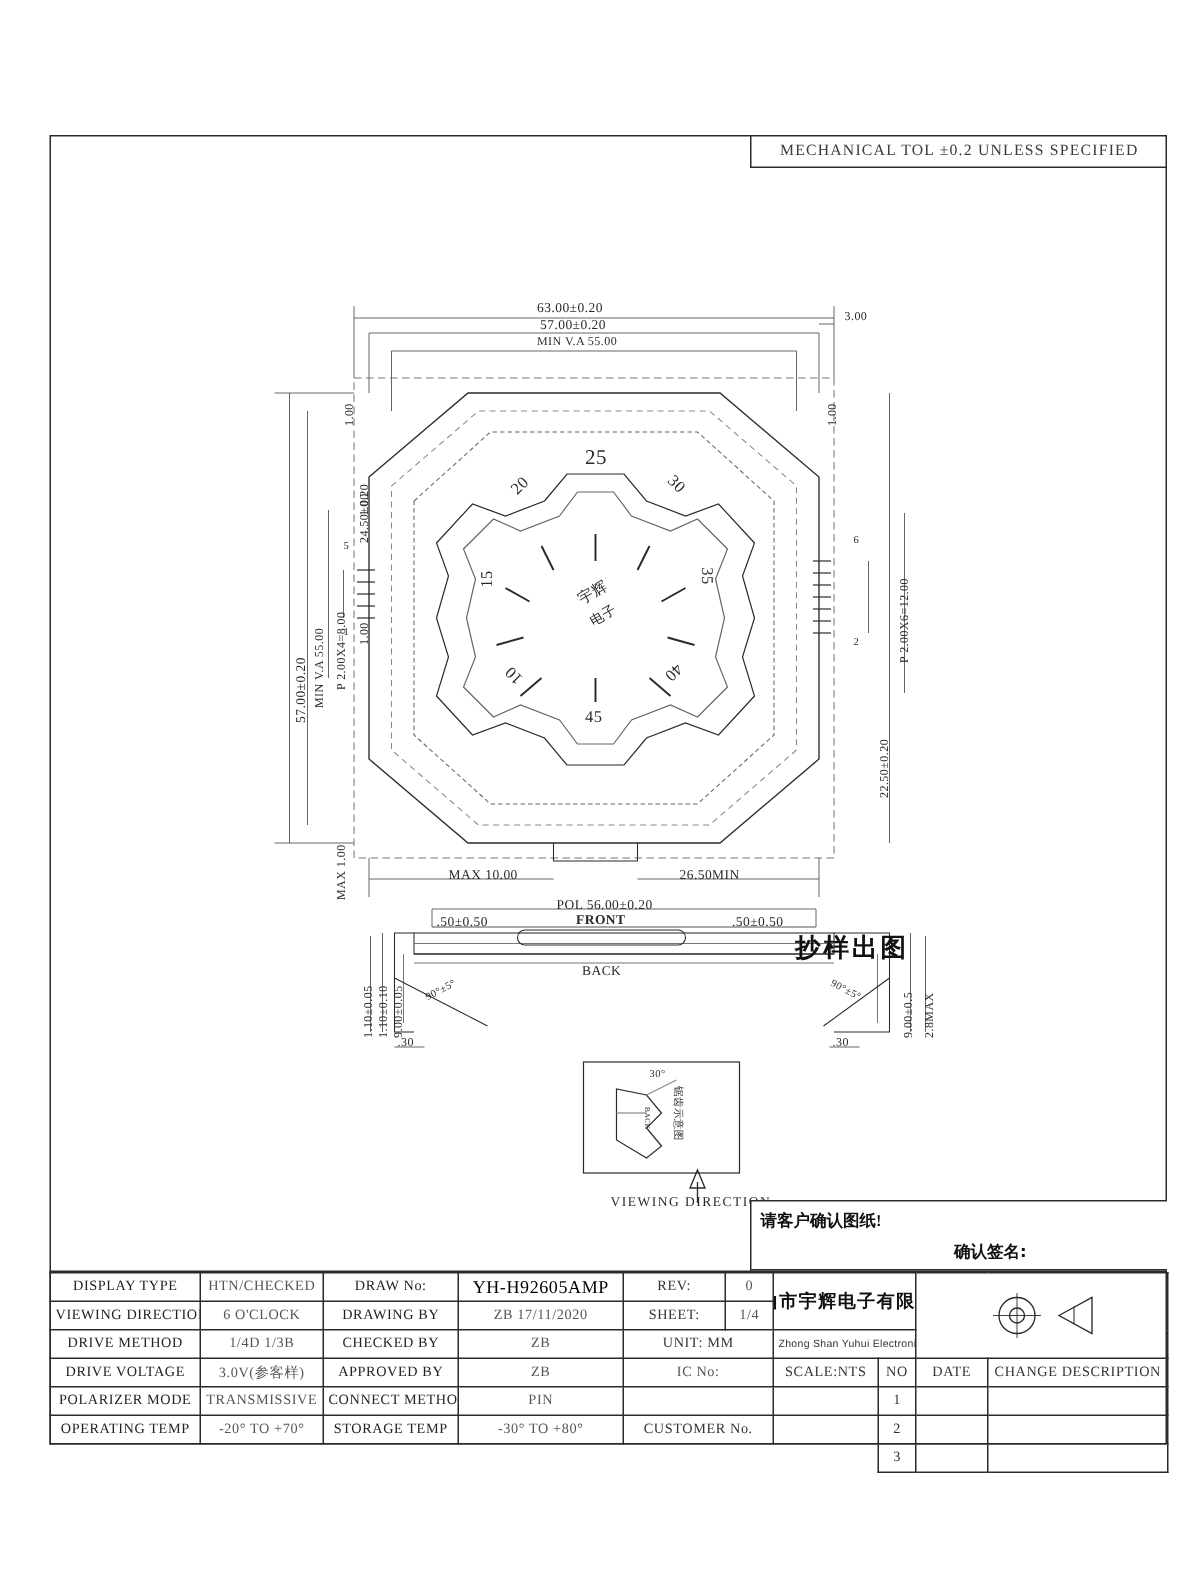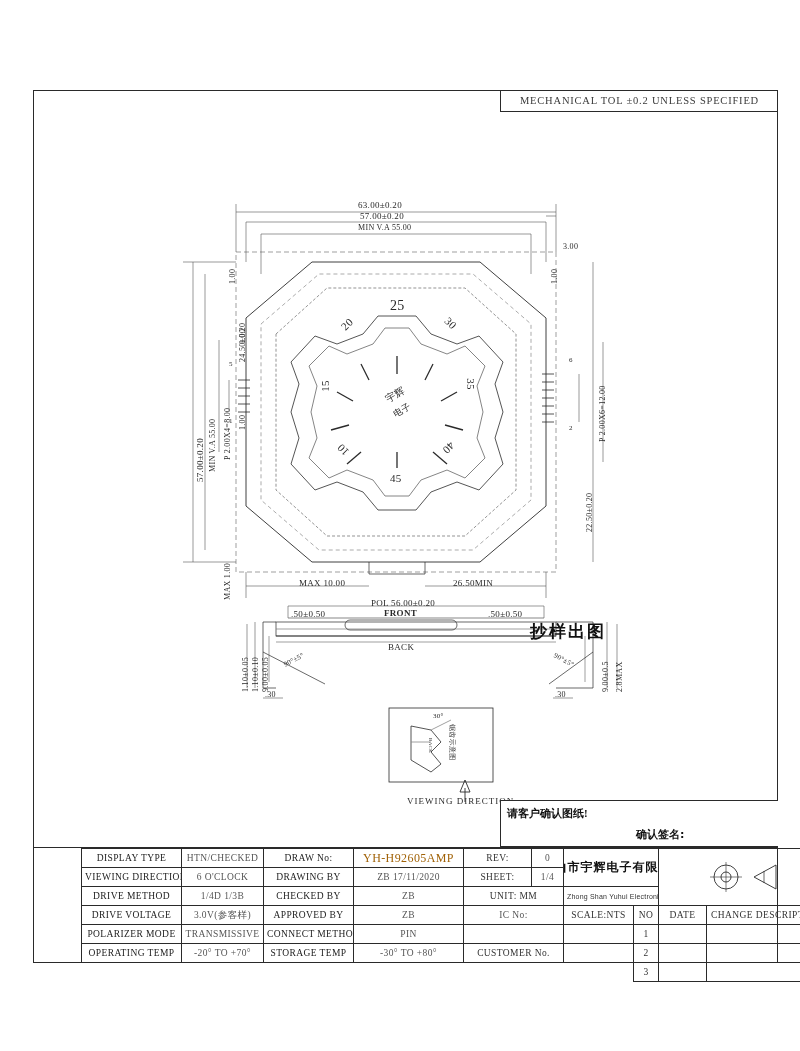--- a/index.html
+++ b/index.html
@@ -95,21 +95,20 @@
     font-size: 11px; font-weight: bold; color: #111;
   }
 
   
   .title-block {
     position: absolute;
     left: 33px; top: 847px;
     width: 745px; height: 88px;
     border-top: 1px solid #2a2a2a;
     box-sizing: border-box;
-    padding-left: 48px;
   }
   table.tb {
     border-collapse: collapse;
     table-layout: fixed;
     width: 745px;
     font-size: 9.5px;
     color: #333;
   }
   table.tb td {
     border: 1px solid #2a2a2a;
@@ -117,21 +116,21 @@
     padding: 0 3px;
     text-align: center;
     white-space: nowrap;
     overflow: hidden;
     letter-spacing: 0.4px;
   }
   td.lft { text-align: left; padding-left: 4px; color: #222; }
   td.val { color: #555; }
   td.big {
     font-size: 12px;
-    color: #a16207;
+    color: #000000;
     letter-spacing: 0.5px;
   }
   .company {
     font-family: "DejaVu Sans", sans-serif;
     font-size: 12px;
     font-weight: bold;
     color: #111;
     letter-spacing: 1px;
   }
   .company-sub {
@@ -292,21 +291,21 @@
           <line x1="432" y1="694" x2="432" y2="676"></line>
         </g>
       </g>
 
       <polygon points="432,668 427,680 437,680" fill="none" stroke="#2a2a2a" stroke-width="0.9"></polygon>
     </svg>
 
     <div class="lbl" style="left:325px; top:88px;">63.00±0.20</div>
     <div class="lbl" style="left:327px; top:99px;">57.00±0.20</div>
     <div class="lbl sm" style="left:325px; top:111px;">MIN  V.A  55.00</div>
-    <div class="lbl sm" style="left:530px; top:94px;margin-top:36px;">3.00</div>
+    <div class="lbl sm" style="left:530px; top:94px;">3.00</div>
     <div class="lbl sm vert" style="left:205px; top:140px; transform:rotate(-90deg) translate(-32px,-10px);">1.00</div>
     <div class="lbl sm vert" style="left:527px; top:140px; transform:rotate(-90deg) translate(-32px,-10px);">1.00</div>
 
     <div class="lbl vert" style="left:162px; top:370px; transform:rotate(-90deg);">57.00±0.20</div>
     <div class="lbl sm vert" style="left:175px; top:360px; transform:rotate(-90deg);">MIN  V.A  55.00</div>
     <div class="lbl sm vert" style="left:190px; top:348px; transform:rotate(-90deg);">P  2.00X4=8.00</div>
     <div class="lbl sm vert" style="left:205px; top:250px; transform:rotate(-90deg);">24.50±0.20</div>
     <div class="lbl sm vert" style="left:205px; top:318px; transform:rotate(-90deg);">1.00</div>
     <div class="lbl sm vert" style="left:205px; top:232px; transform:rotate(-90deg);">1.00</div>
 

